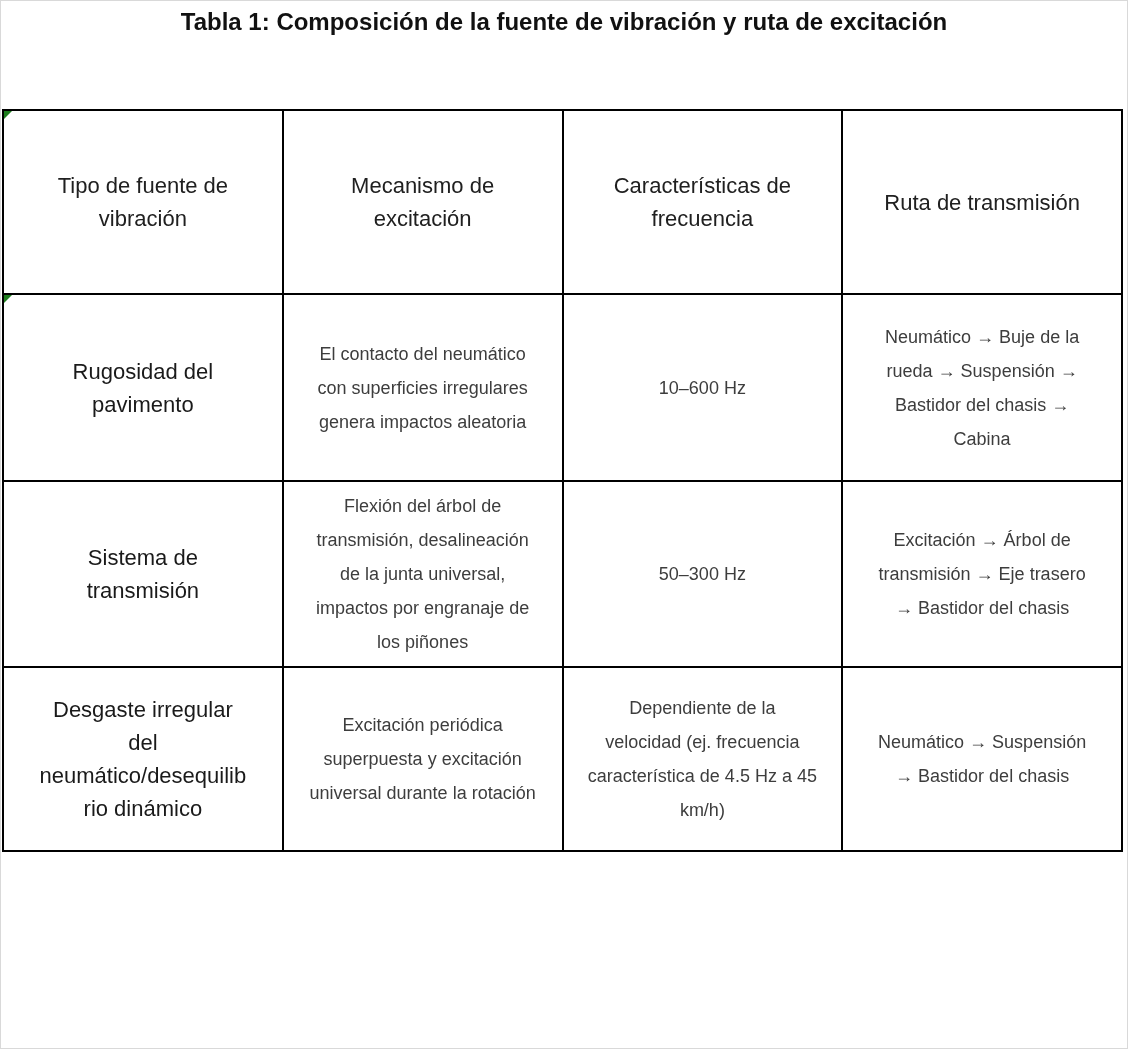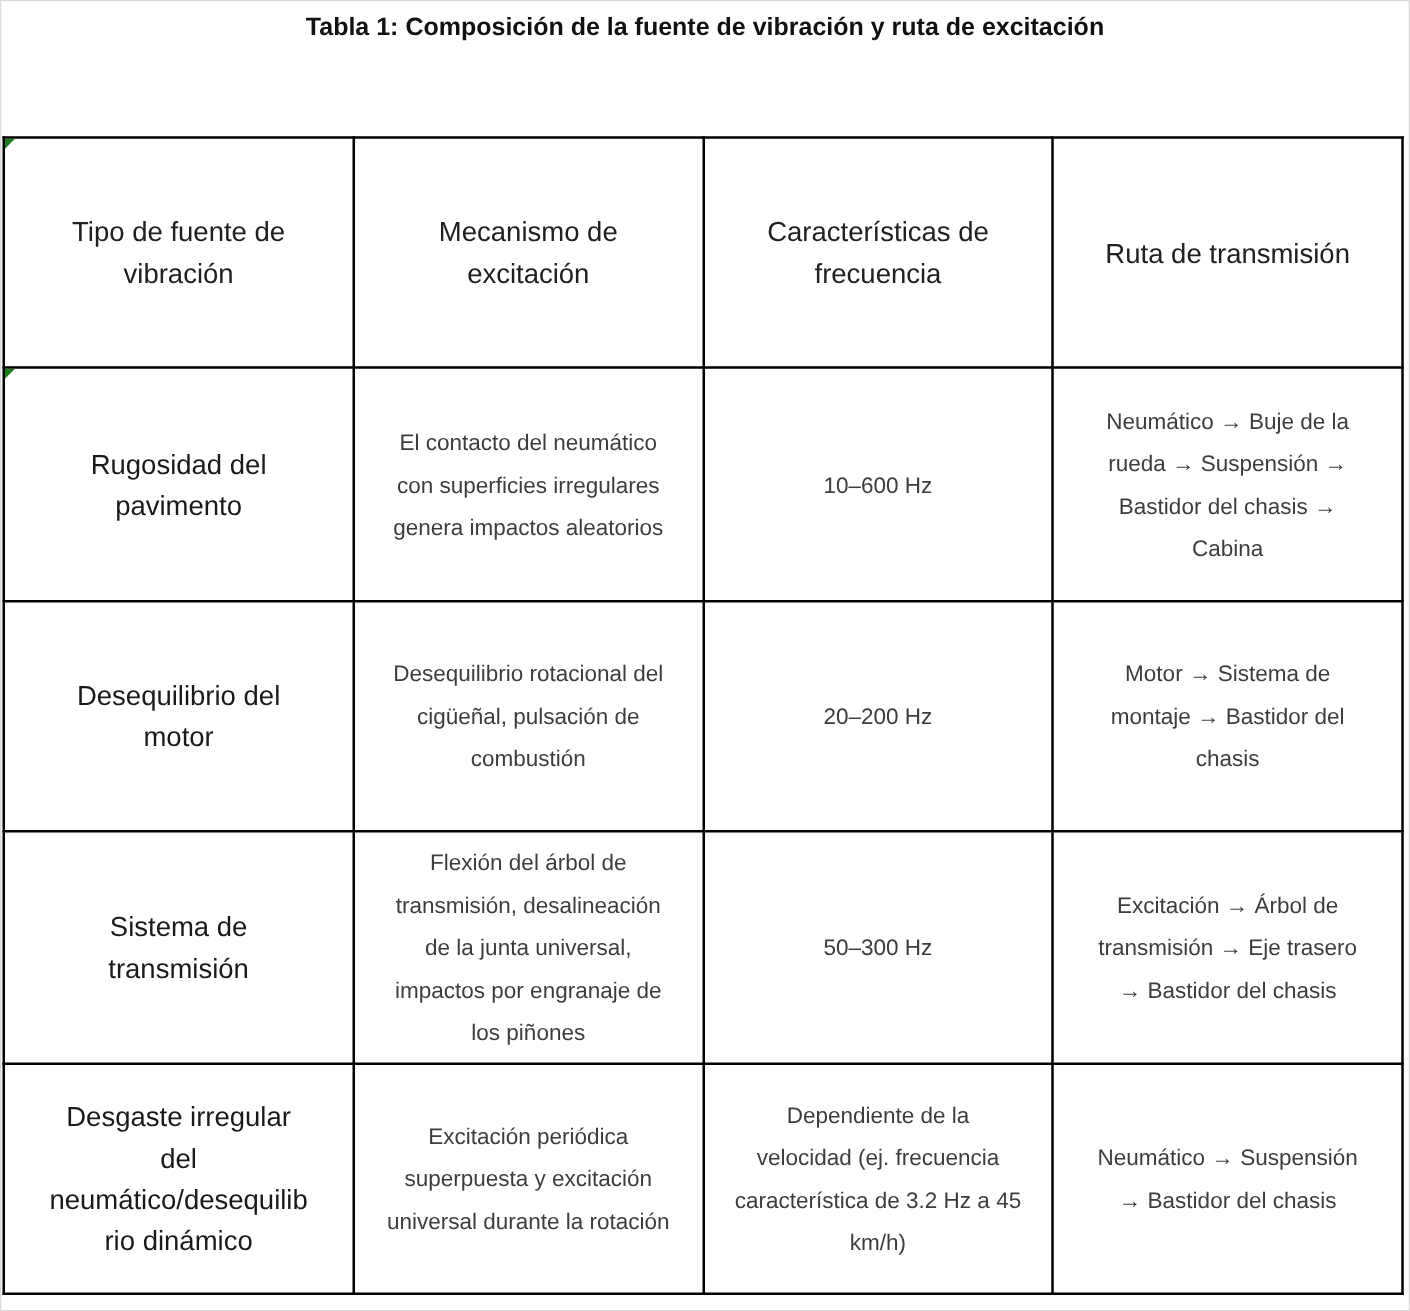--- a/index.html
+++ b/index.html
@@ -22,21 +22,21 @@
     height: 1047px;
     border: 1px solid var(--page-frame, #d9d9d9);
     pointer-events: none;
   }
   .caption {
     position: absolute;
     top: 6px;
     left: 0;
     width: 100%;
     text-align: center;
-    font-size: 20px;
+    font-size: 24px;
     line-height: 32px;
     font-weight: 700;
     color: #111111;
   }
   table.vib {
     position: absolute;
     left: 2px;
     top: 109px;
     width: 1121px;
     border-collapse: collapse;
@@ -110,37 +110,26 @@
 frecuencia</span></th>
       <th class="cell-large"><span>Ruta de transmisión</span></th>
     </tr>
   </thead>
   <tbody>
     <tr class="r0">
       <td class="cell-name"><span class="flag"></span><span>Rugosidad del
 pavimento</span></td>
       <td class="cell-body">El contacto del neumático
 con superficies irregulares
-genera impactos aleatorios</td>
+genera impactos aleatoria</td>
       <td class="cell-body">10–600 Hz</td>
       <td class="cell-body">Neumático → Buje de la
 rueda → Suspensión →
 Bastidor del chasis →
 Cabina</td>
-    </tr>
-    <tr class="r1">
-      <td class="cell-name">Desequilibrio del
-motor</td>
-      <td class="cell-body">Desequilibrio rotacional del
-cigüeñal, pulsación de
-combustión</td>
-      <td class="cell-body">20–200 Hz</td>
-      <td class="cell-body">Motor → Sistema de
-montaje → Bastidor del
-chasis</td>
     </tr>
     <tr class="r2">
       <td class="cell-name">Sistema de
 transmisión</td>
       <td class="cell-body">Flexión del árbol de
 transmisión, desalineación
 de la junta universal,
 impactos por engranaje de
 los piñones</td>
       <td class="cell-body">50–300 Hz</td>
@@ -151,19 +140,19 @@
     <tr class="r3">
       <td class="cell-name">Desgaste irregular
 del
 neumático/desequilib
 rio dinámico</td>
       <td class="cell-body">Excitación periódica
 superpuesta y excitación
 universal durante la rotación</td>
       <td class="cell-body">Dependiente de la
 velocidad (ej. frecuencia
-característica de 3.2 Hz a 45
+característica de 4.5 Hz a 45
 km/h)</td>
       <td class="cell-body">Neumático → Suspensión
 → Bastidor del chasis</td>
     </tr>
   </tbody>
 </table>
 
 </body></html>

